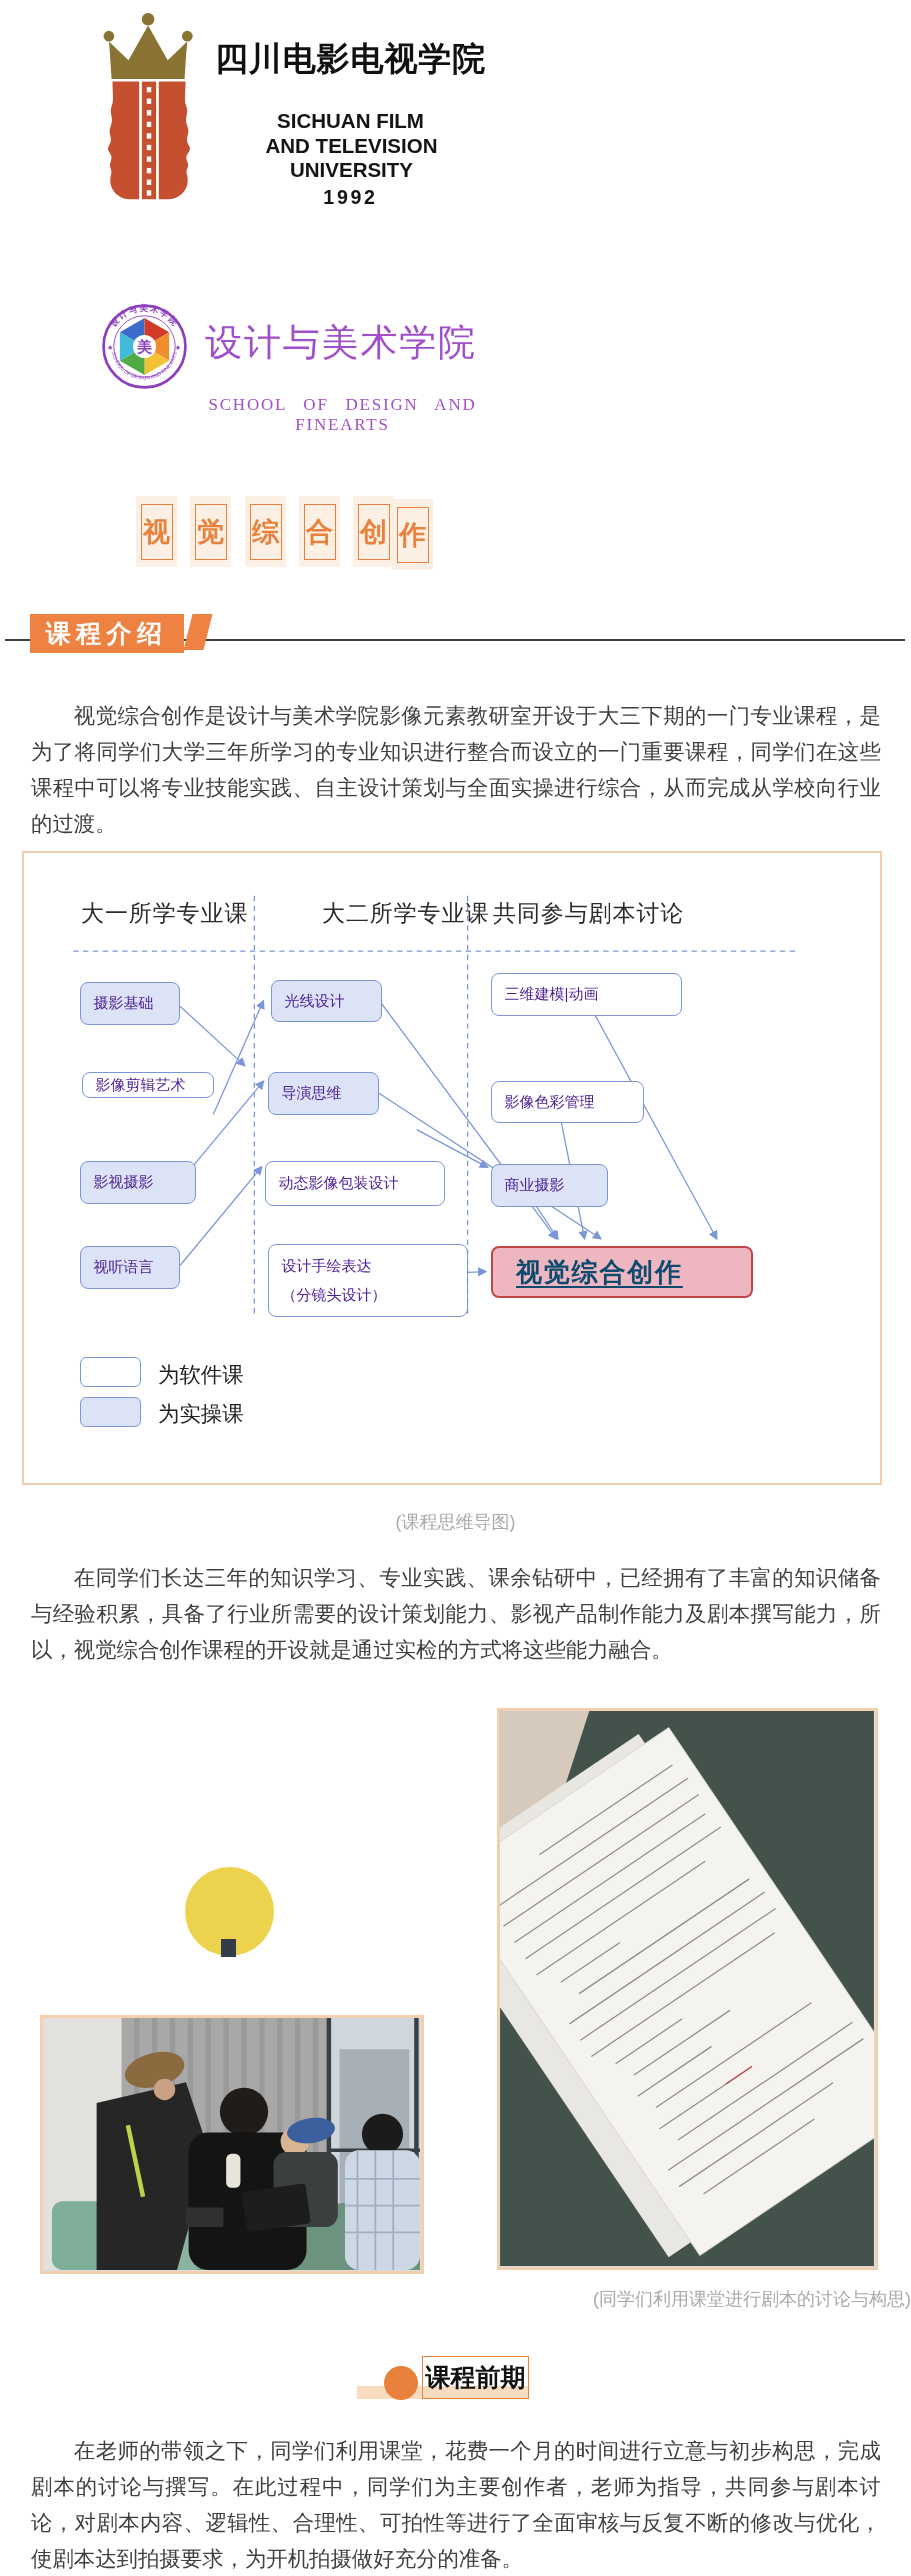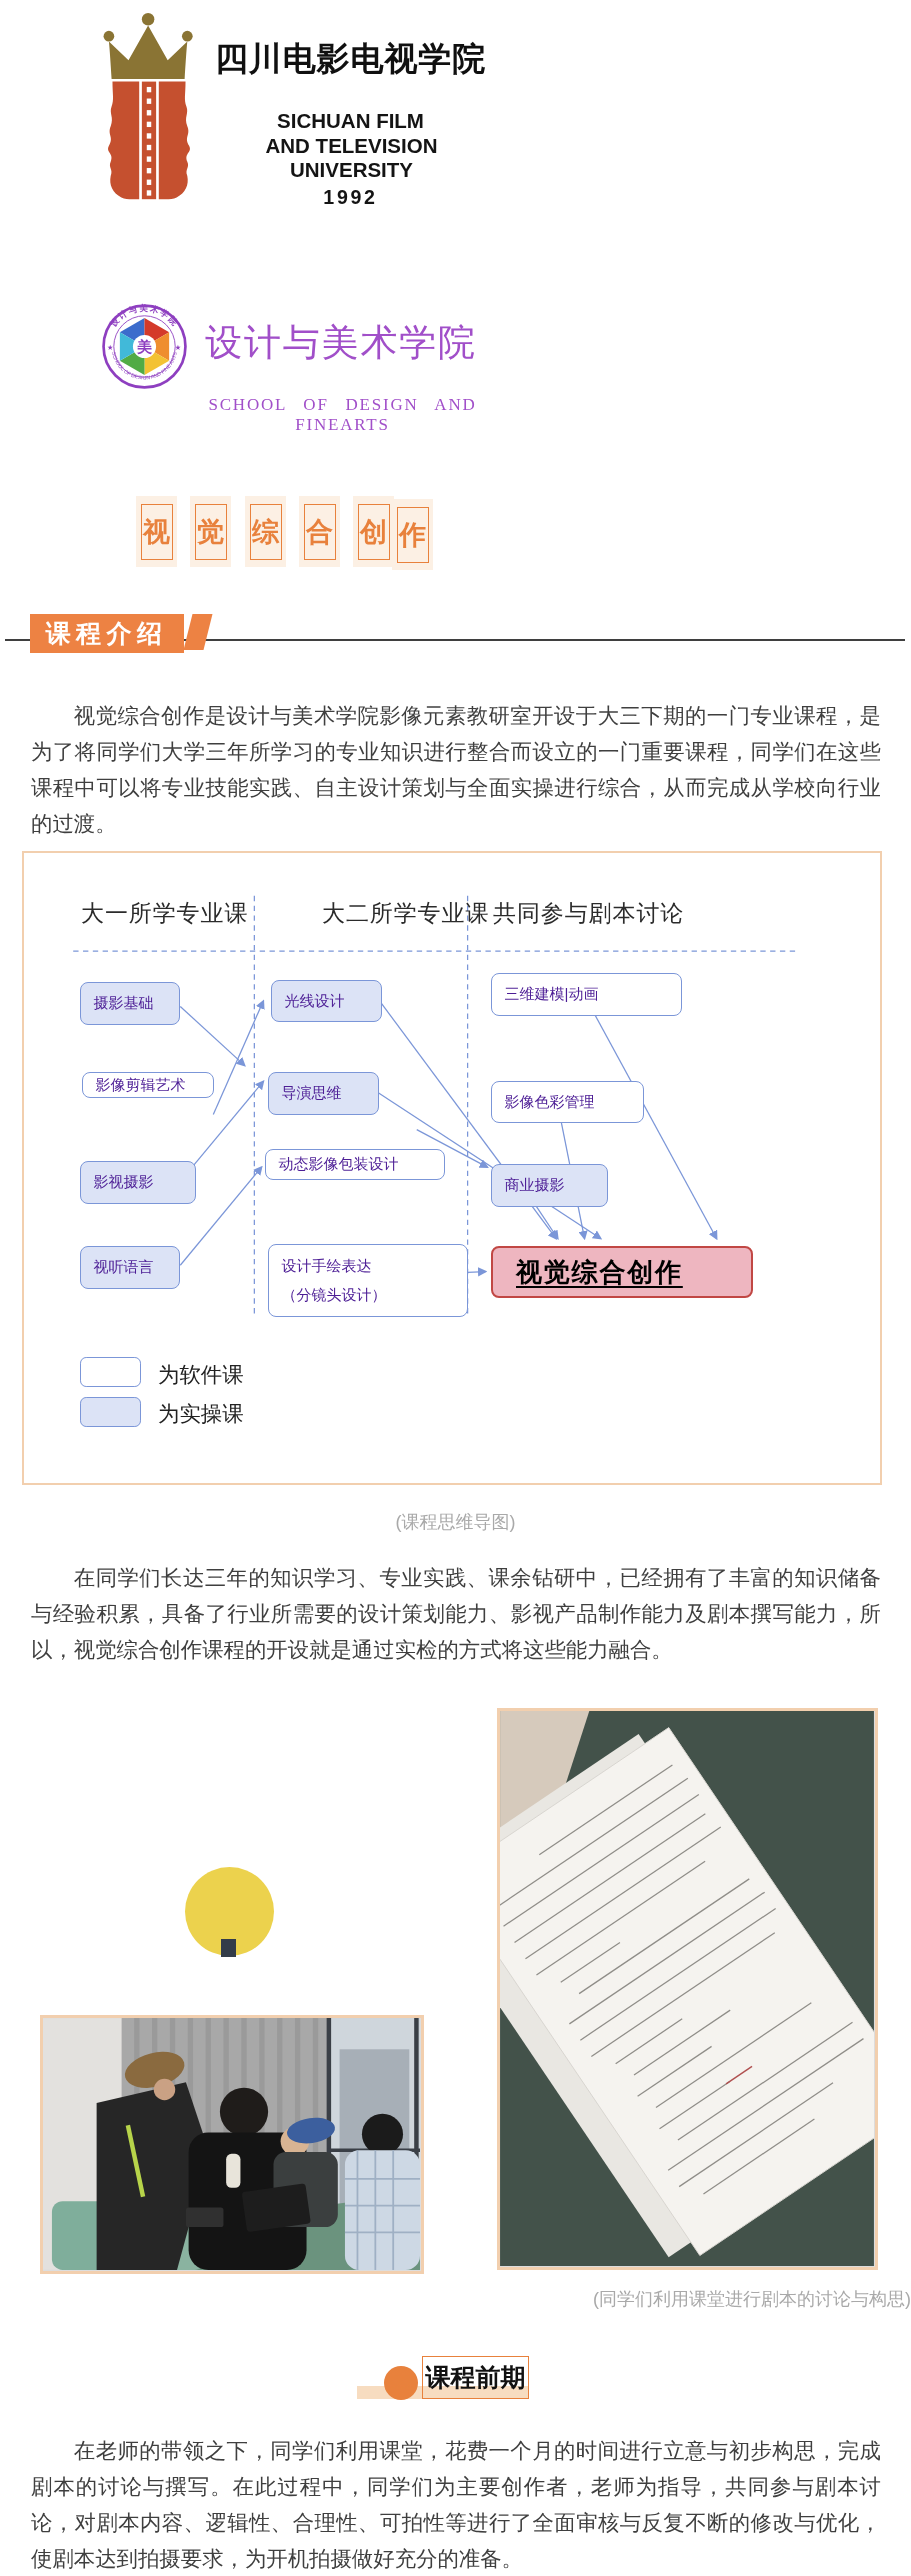--- a/index.html
+++ b/index.html
@@ -58,21 +58,21 @@
 
   
   #diagram{left:22px;top:851px;width:856px;height:630px;border:2.7px solid var(--peach_border);background:#fff;}
   .dcol{position:absolute;font-size:23px;font-weight:500;color:#2b2b2b;letter-spacing:0.9px;z-index:2;}
   .dnode{position:absolute;box-sizing:border-box;border:1.3px solid var(--node_blue_border);
          border-radius:8px;background:#fff;display:flex;align-items:center;padding-left:12.5px;
          font-size:15px;color:#4c1d95;z-index:2;white-space:pre-line;line-height:28.6px;}
   .dnode.blue{background:var(--node_blue_fill);}
   .dnode.pink{border:2.2px solid var(--highlight_border);background:var(--highlight_fill);
               font-weight:700;font-size:26px;letter-spacing:1.8px;padding-left:23px;
-              text-decoration:underline;text-underline-offset:4.5px;color:#000000;}
+              text-decoration:underline;text-underline-offset:4.5px;color:#0c4a6e;}
   .dline{stroke:var(--node_blue_border);stroke-width:1.4;fill:none;}
   .ddash{stroke:var(--node_blue_border);stroke-width:1.4;stroke-dasharray:6 5;fill:none;}
   .ahead{fill:var(--node_blue_border);}
   .dlegend-label{position:absolute;font-size:21.4px;color:#222;z-index:2;}
   .dswatch{position:absolute;box-sizing:border-box;border:1.3px solid var(--node_blue_border);
            border-radius:6.2px;z-index:2;}
 
   .caption{width:911px;left:0;text-align:center;font-size:18px;color:var(--caption_gray);}
 
   
@@ -204,21 +204,21 @@
     <div class="dcol" style="left:57px;top:45px;">大一所学专业课</div>
     <div class="dcol" style="left:250px;top:45px;margin-left:48px;">大二所学专业课</div>
     <div class="dcol" style="left:469px;top:45px;">共同参与剧本讨论</div>
 
     <div class="dnode blue" style="left:56px;top:129px;width:100px;height:43px;">摄影基础</div>
     <div class="dnode" style="left:58px;top:219px;width:132px;height:26px;">影像剪辑艺术</div>
     <div class="dnode blue" style="left:56px;top:308px;width:116px;height:43px;">影视摄影</div>
     <div class="dnode blue" style="left:56px;top:393px;width:100px;height:43px;">视听语言</div>
     <div class="dnode blue" style="left:247px;top:127px;width:111px;height:42px;">光线设计</div>
     <div class="dnode blue" style="left:244px;top:219px;width:111px;height:43px;">导演思维</div>
-    <div class="dnode" style="left:241px;top:296px;width:180px;height:31px;font-family:Liberation Serif, serif;">动态影像包装设计</div>
+    <div class="dnode" style="left:241px;top:308px;width:180px;height:45px;font-family:Liberation Serif, serif;">动态影像包装设计</div>
     <div class="dnode" style="left:244px;top:391px;width:200px;height:73px;">设计手绘表达
 （分镜头设计）</div>
     <div class="dnode" style="left:467px;top:120px;width:191px;height:43px;">三维建模|动画</div>
     <div class="dnode" style="left:467px;top:228px;width:153px;height:42px;">影像色彩管理</div>
     <div class="dnode blue" style="left:467px;top:311px;width:117px;height:43px;">商业摄影</div>
     <div class="dnode pink" style="left:467px;top:393px;width:262px;height:52px;">视觉综合创作</div>
 
     <div class="dswatch" style="left:56px;top:504px;width:61px;height:30px;background:#fff;"></div>
     <div class="dlegend-label" style="left:134px;top:507px;">为软件课</div>
     <div class="dswatch" style="left:56px;top:544px;width:61px;height:29.5px;background:var(--node_blue_fill);"></div>

